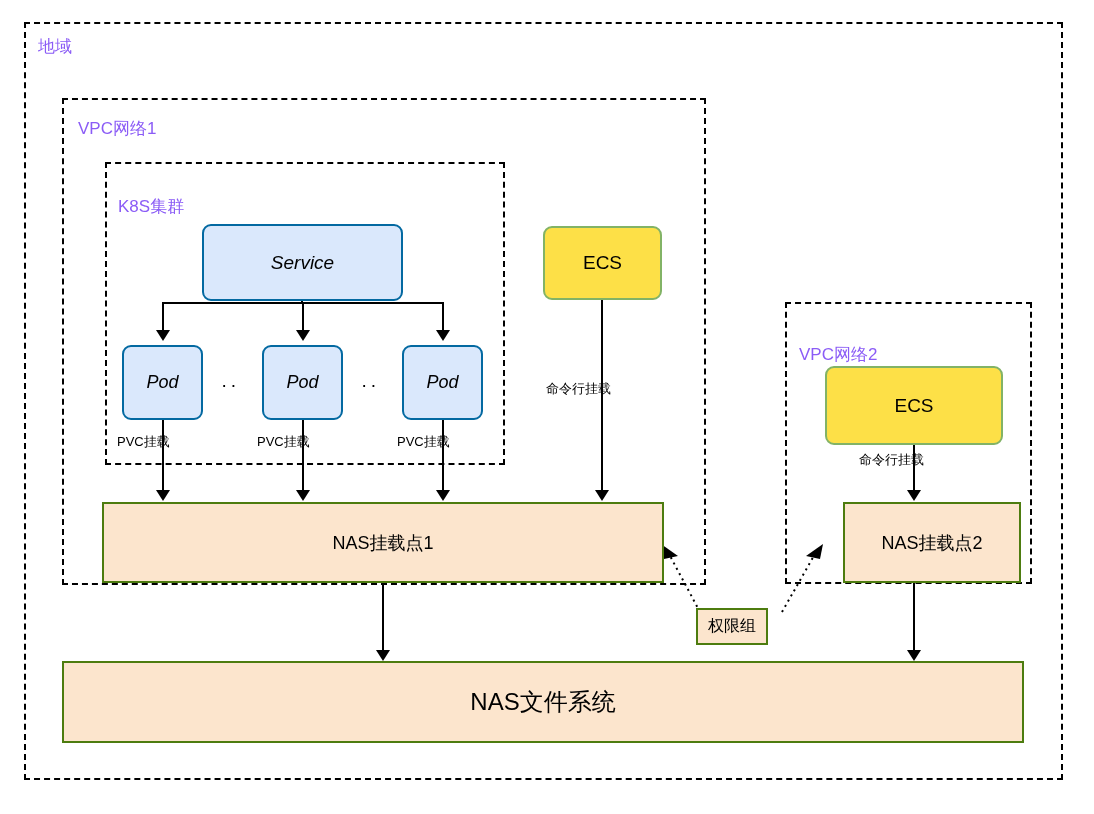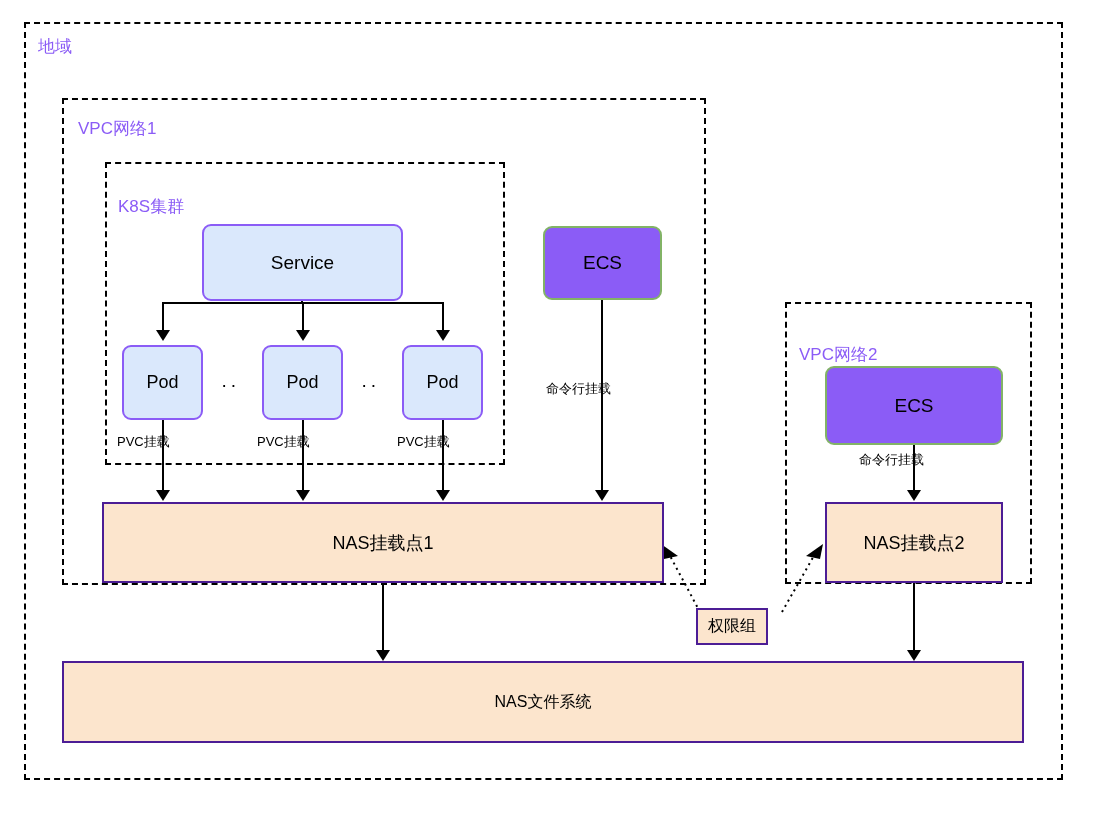--- a/index.html
+++ b/index.html
@@ -32,31 +32,32 @@
     box-sizing:border-box;
     display:flex;
     align-items:center;
     justify-content:center;
     text-align:center;
     color:#000000;
     white-space:nowrap;
   }
   .node.blue{
     background:#dae8fc;
-    border:2px solid #8b5cf6;
+    border:2px solid #0369a1;
     border-radius:9px;
+    font-style:italic;
   }
   .node.green{
-    background:#8b5cf6;
+    background:#fde047;
     border:2px solid #82b366;
     border-radius:9px;
   }
   .node.orange{
     background:#fce5cd;
-    border:2px solid #4c1d95;
+    border:2px solid #4d7c0f;
     border-radius:0;
   }
 
   
   .vline{position:absolute;width:2px;background:#000000;}
   .hline{position:absolute;height:2px;background:#000000;}
   .arrow-down{
     position:absolute;
     width:0;height:0;
     border-left:7px solid transparent;
@@ -149,23 +150,23 @@
 
   <div class="dots" style="left:221px;top:375px;">··</div>
   <div class="dots" style="left:361px;top:375px;">··</div>
 
   <div class="node green" style="left:543px;top:226px;width:119px;height:74px;font-size:19px;">ECS</div>
 
   <div class="node green" style="left:825px;top:366px;width:178px;height:79px;font-size:19px;">ECS</div>
 
   <div class="node orange" style="left:102px;top:502px;width:562px;height:81px;font-size:18px;">NAS挂载点1</div>
 
-  <div class="node orange" style="left:825px;top:502px;width:178px;height:81px;font-size:18px;">NAS挂载点2</div>
+  <div class="node orange" style="left:843px;top:502px;width:178px;height:81px;font-size:18px;">NAS挂载点2</div>
 
-  <div class="node orange" style="left:62px;top:661px;width:962px;height:82px;font-size:16px;">NAS文件系统</div>
+  <div class="node orange" style="left:62px;top:661px;width:962px;height:82px;font-size:24px;">NAS文件系统</div>
 
   <div class="node orange" style="left:696px;top:608px;width:72px;height:37px;font-size:16px;">权限组</div>
 
   <div class="edge-label" style="left:117px;top:435px;">PVC挂载</div>
   <div class="edge-label" style="left:257px;top:435px;">PVC挂载</div>
   <div class="edge-label" style="left:397px;top:435px;">PVC挂载</div>
 
   <div class="edge-label" style="left:546px;top:382px;">命令行挂载</div>
 
   <div class="edge-label" style="left:859px;top:453px;">命令行挂载</div>

